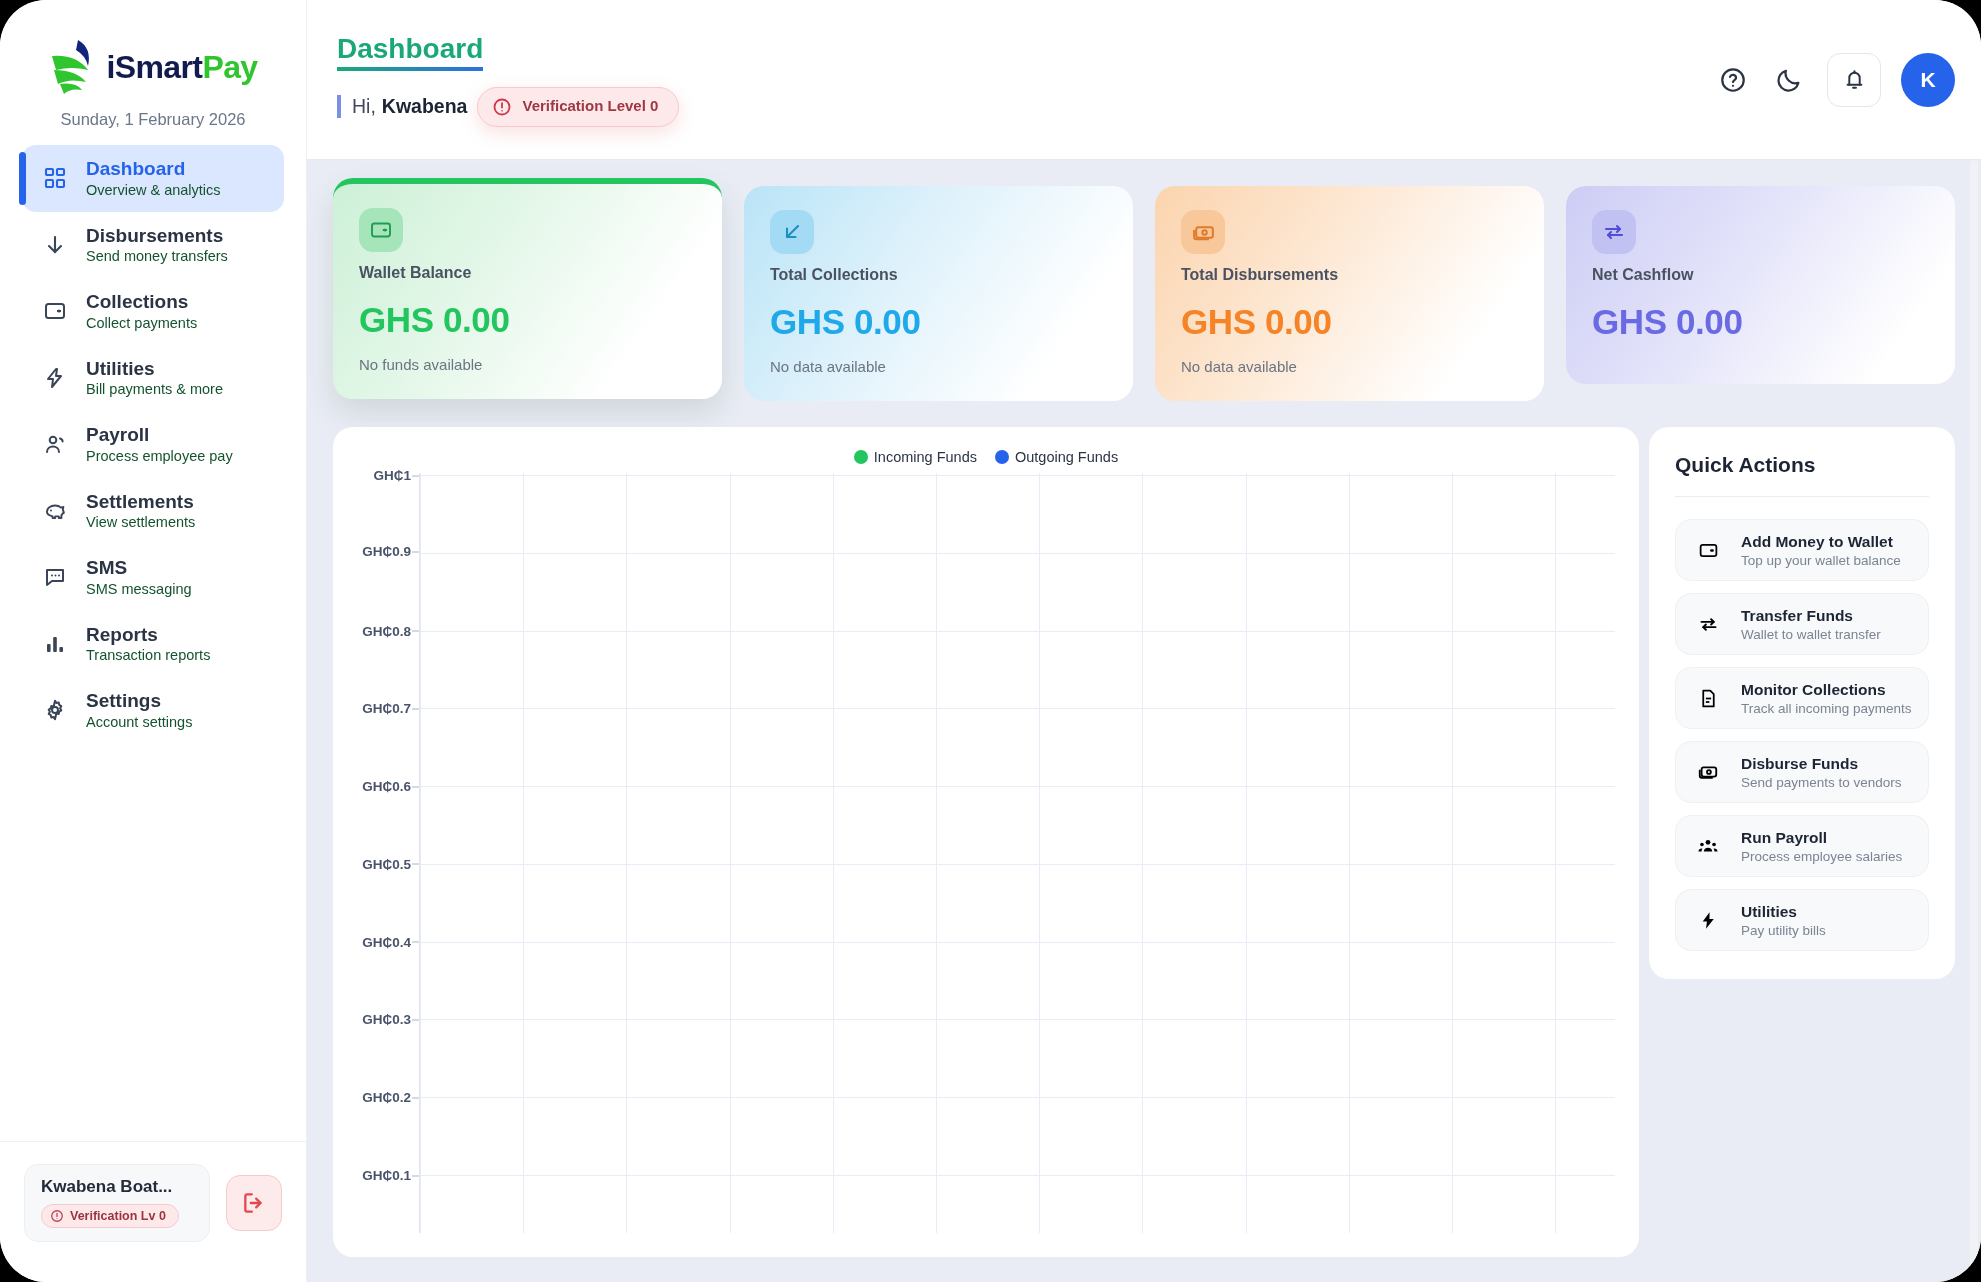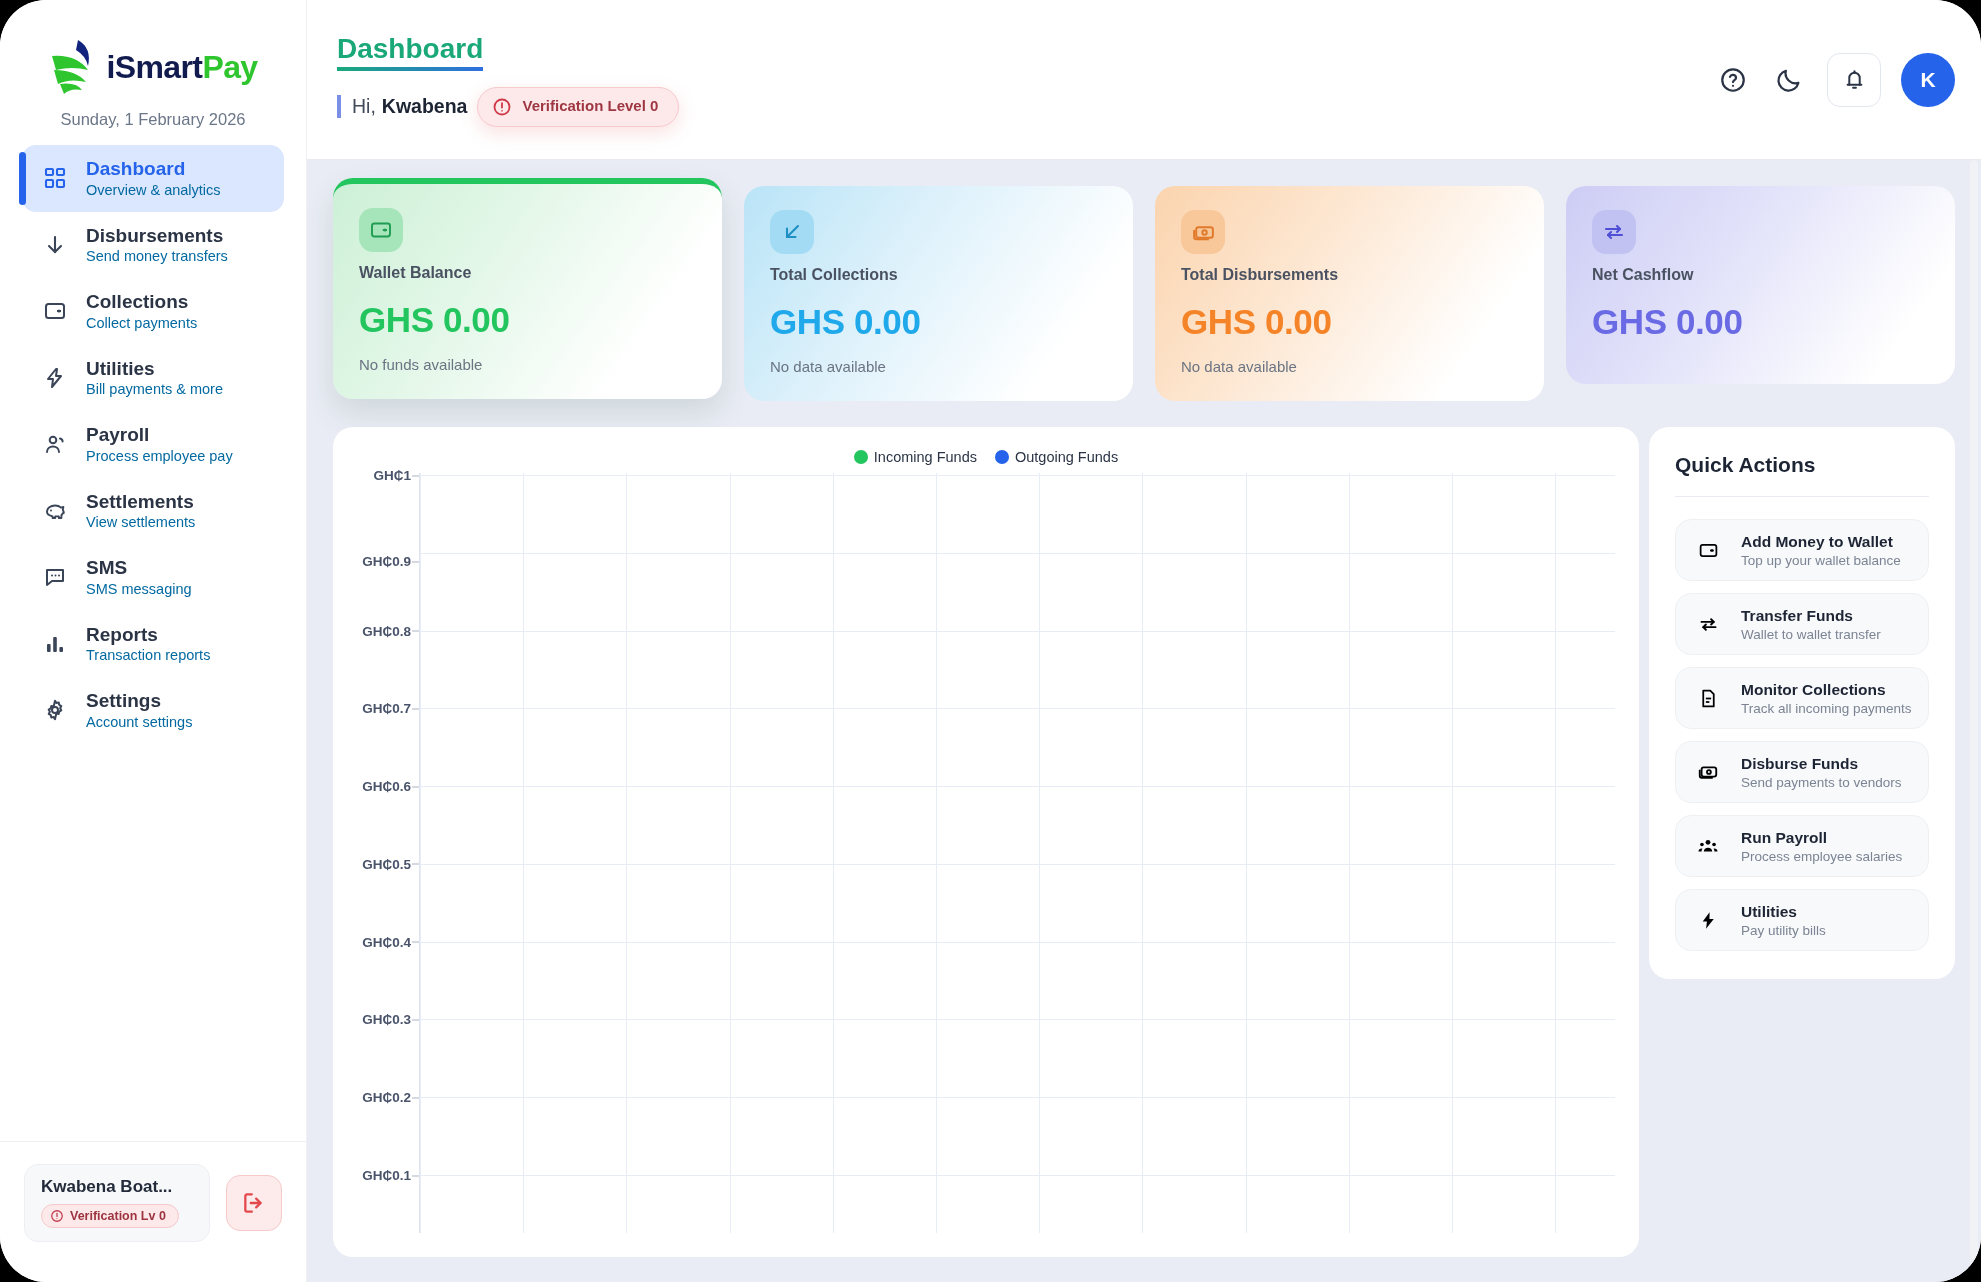--- a/index.html
+++ b/index.html
@@ -50,21 +50,21 @@
   }
   .nav-item.active::before {
     content: ""; position: absolute; left: -3px; top: 7px; bottom: 7px;
     width: 7px; border-radius: 6px; background: #2563eb;
   }
   .nav-ico { width: 30px; height: 30px; flex: 0 0 30px; display: flex; align-items: center; justify-content: center; color: #3b4558; }
   .nav-item.active .nav-ico { color: #2563eb; }
   .nav-txt { display: flex; flex-direction: column; gap: 2px; }
   .nav-title { font-size: 19px; font-weight: bold; color: #2b3445; line-height: 1.15; }
   .nav-item.active .nav-title { color: #2563eb; }
-  .nav-sub { font-size: 14.5px; color: #0369a1; line-height: 1.15; }
+  .nav-sub { font-size: 14.5px; color: #14532d; line-height: 1.15; }
 
   #side-footer {
     margin-top: auto;
     border-top: 1px solid #eef0f4;
     padding: 22px 24px 40px 24px;
     display: flex; align-items: center; gap: 16px;
   }
   .user-chip {
     background: #f7f8fa; border: 1px solid #eceef2; border-radius: 14px;
     padding: 12px 16px 13px 16px; flex: 1 1 auto; min-width: 0;
@@ -527,21 +527,21 @@
               <span>Incoming Funds</span>
             </div>
             <div class="lg">
               <span class="lg-dot" id="lgd1" style="background: rgb(37, 99, 235);"></span>
               <span>Outgoing Funds</span>
             </div>
           </div>
           <div id="plot-wrap">
             <div id="yaxis">
                   <div class="ytick" style="top: 2px;">GH₵1</div>
-                  <div class="ytick" style="top: 88px; text-align: center;">GH₵0.9</div>
+                  <div class="ytick" style="top: 78px; text-align: center;">GH₵0.9</div>
                   <div class="ytick" style="top: 157.556px;">GH₵0.8</div>
                   <div class="ytick" style="top: 235.333px;">GH₵0.7</div>
                   <div class="ytick" style="top: 313.111px;">GH₵0.6</div>
                   <div class="ytick" style="top: 390.889px;">GH₵0.5</div>
                   <div class="ytick" style="top: 468.667px;">GH₵0.4</div>
                   <div class="ytick" style="top: 546.444px;">GH₵0.3</div>
                   <div class="ytick" style="top: 624.222px;">GH₵0.2</div>
                   <div class="ytick" style="top: 702px;">GH₵0.1</div>
                 </div>
             <div id="plot">

